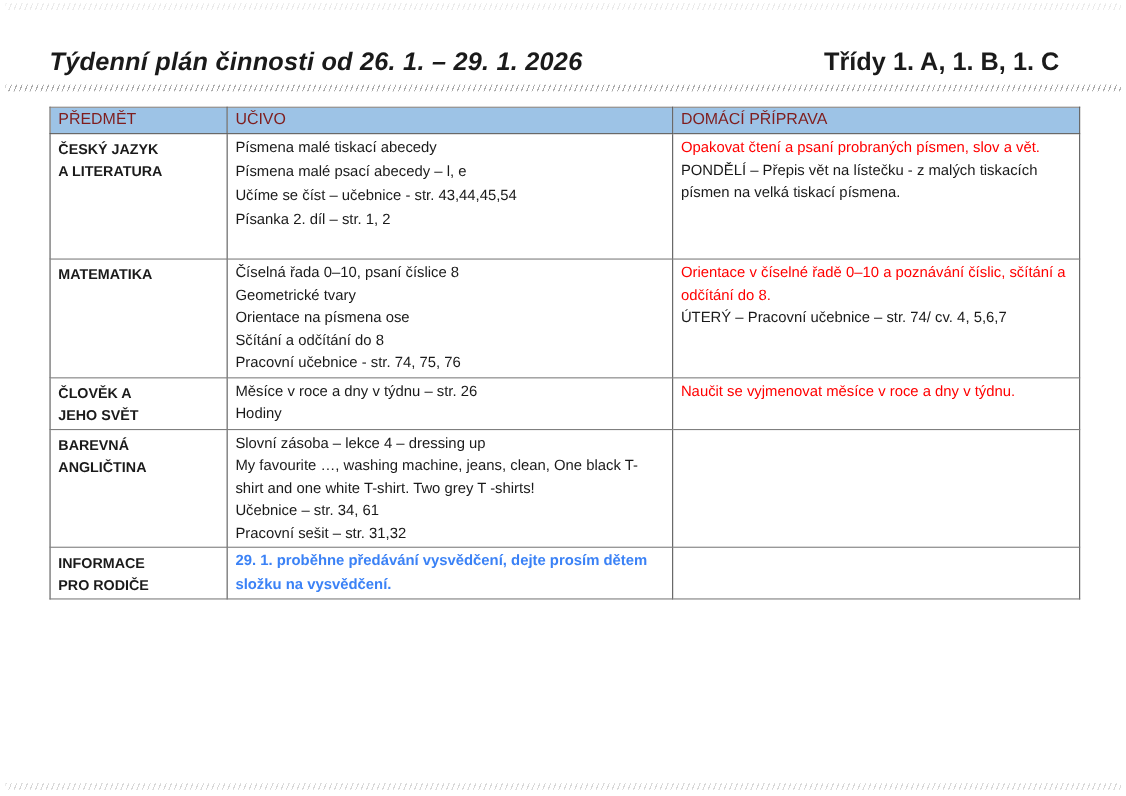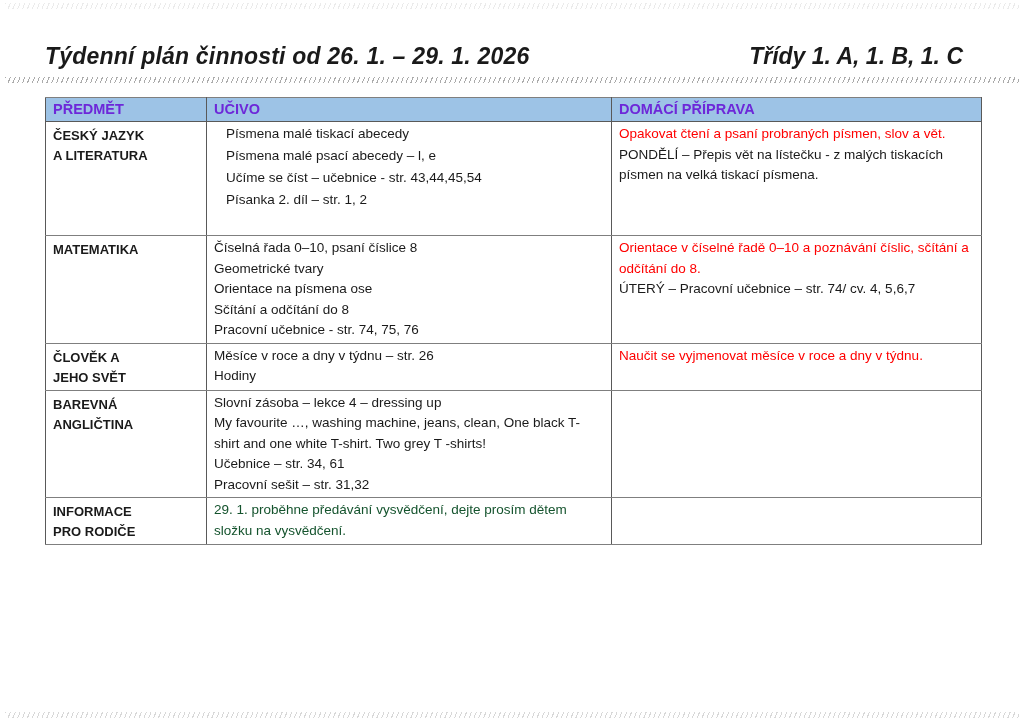--- a/index.html
+++ b/index.html
@@ -11,44 +11,44 @@
   .chevron { position: absolute; height: 6px;
     background-image: repeating-linear-gradient(112deg, #8f8f8f 0 1px, transparent 1px 4.5px);
   }
   .chevron.title-rule { left: 5px; top: 77px; width: 1014px; opacity: 0.75; }
   .chevron.page-top    { left: 5px; top: 3px;  width: 1014px; opacity: 0.18; }
   .chevron.page-bottom { left: 5px; top: 712px; width: 1014px; opacity: 0.35; }
 
   .title-left  { position: absolute; left: 45px; top: 43px; font-size: 23px;
     font-weight: bold; font-style: italic; letter-spacing: 0.2px; }
   .title-right { position: absolute; right: 41px; top: 43px; font-size: 23px;
-    font-weight: bold; font-style: italic; }
+    font-weight: bold; }
 
   table.plan { position: absolute; left: 45px; top: 97px; width: 936px;
     border-collapse: collapse; table-layout: fixed;
     border: 1.5px solid #595959; }
   table.plan col.c1 { width: 161px; }
   table.plan col.c2 { width: 405px; }
   table.plan col.c3 { width: 370px; }
 
   table.plan th, table.plan td {
     border-left: 1px solid #595959; border-right: 1px solid #595959;
     border-top: 1px solid #7f7f7f; border-bottom: 1px solid #7f7f7f;
     vertical-align: top; text-align: left; padding: 2px 7px 2px 7px;
     overflow: hidden;
   }
-  table.plan th { background: #9DC3E6; font-size: 14.5px; font-weight: bold;
-    height: 24px; padding-top: 3px; border-bottom: 1px solid #595959; color: #6d28d9; }
+  table.plan th { background: #9DC3E6; font-size: 14.5px; font-weight: normal;
+    height: 24px; padding-top: 3px; border-bottom: 1px solid #595959; color: #7f1d1d; }
 
   td .subject { font-size: 13px; font-weight: bold; line-height: 20px;
     white-space: pre-line; padding-top: 2px; }
   td p { font-size: 13.5px; line-height: 20.5px; }
-  tr.r1 td.ucivo p { margin-bottom: 1.5px; margin-left: 12px; }
+  tr.r1 td.ucivo p { margin-bottom: 1.5px; }
   .red   { color: #FF0000; }
-  .green { color: #14532d; font-weight: normal; }
+  .green { color: #3b82f6; font-weight: bold; }
   .italic { }
 
   tr.r1 { height: 114px; }
   tr.r2 { height: 107px; }
   tr.r3 { height: 45px; }
   tr.r4 { height: 91px; }
   tr.r5 { height: 40px; }
 </style>
 </head>
 <body>

